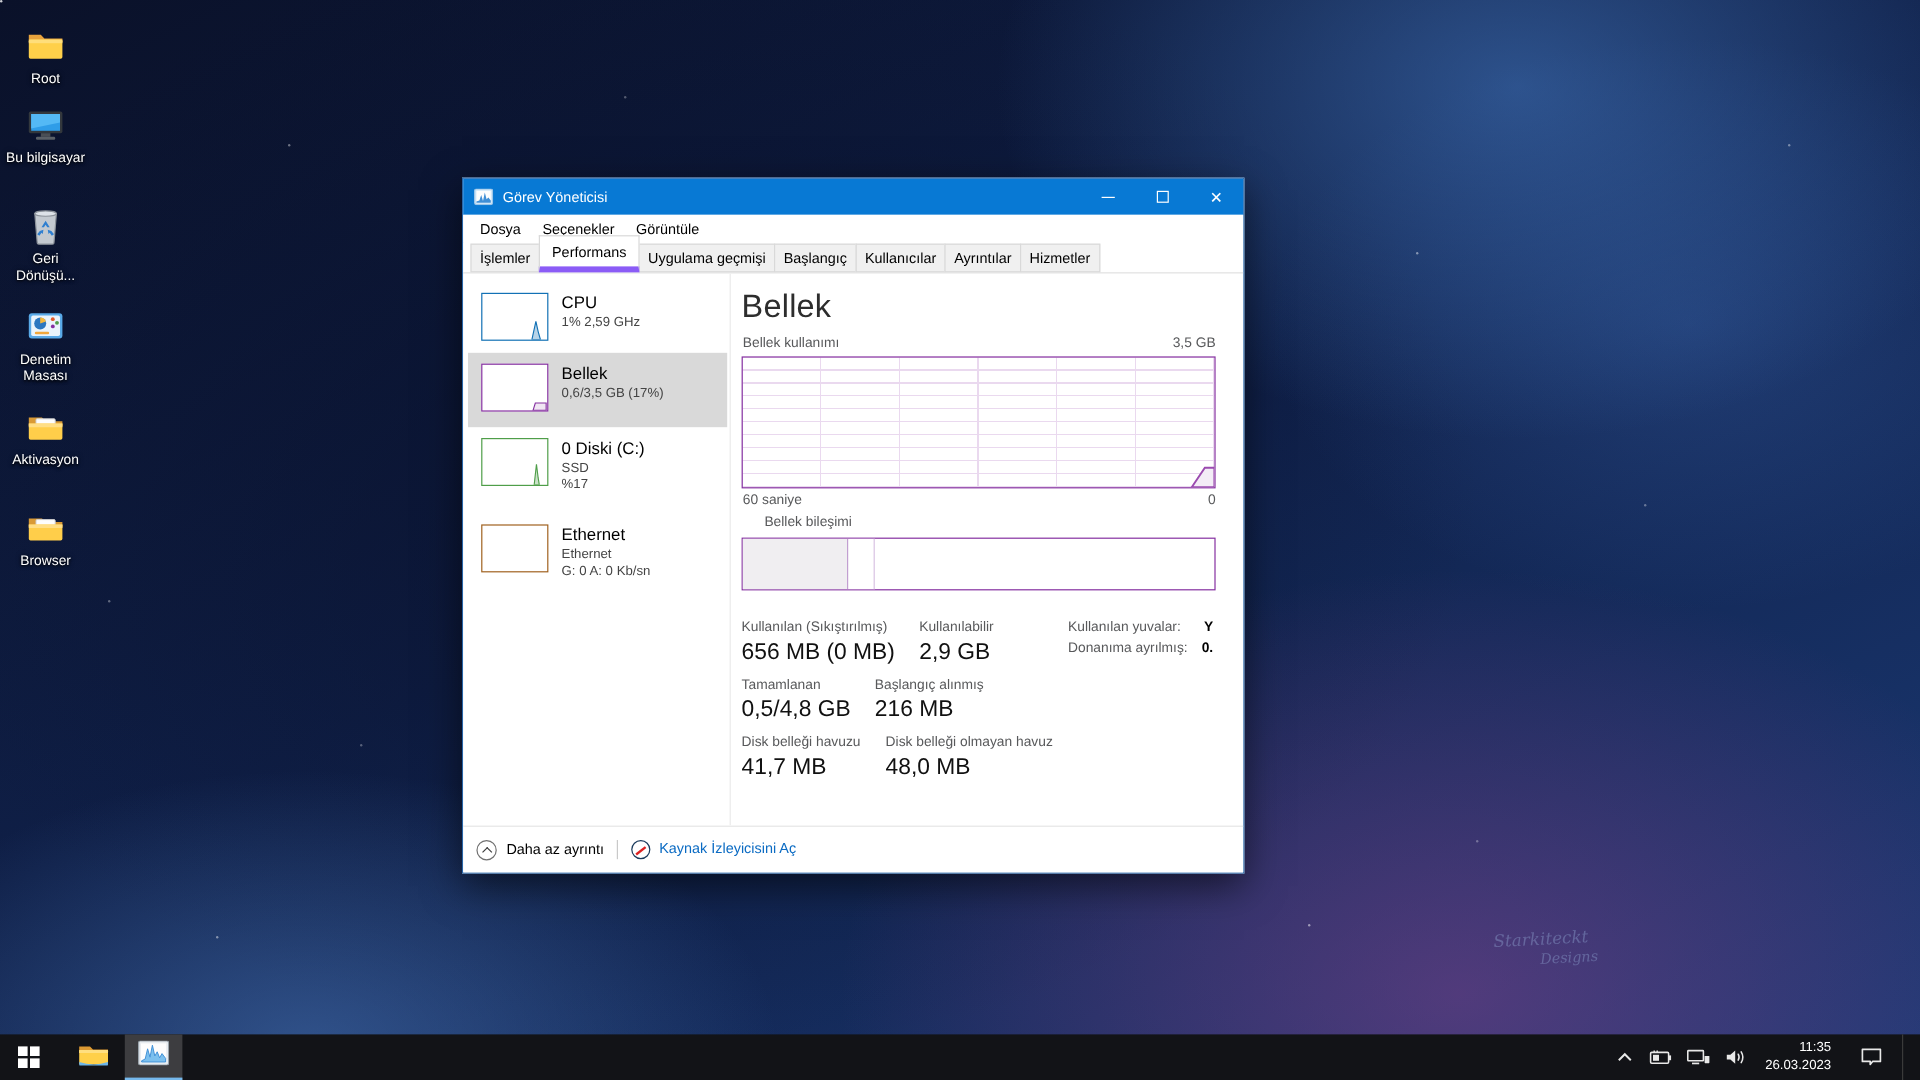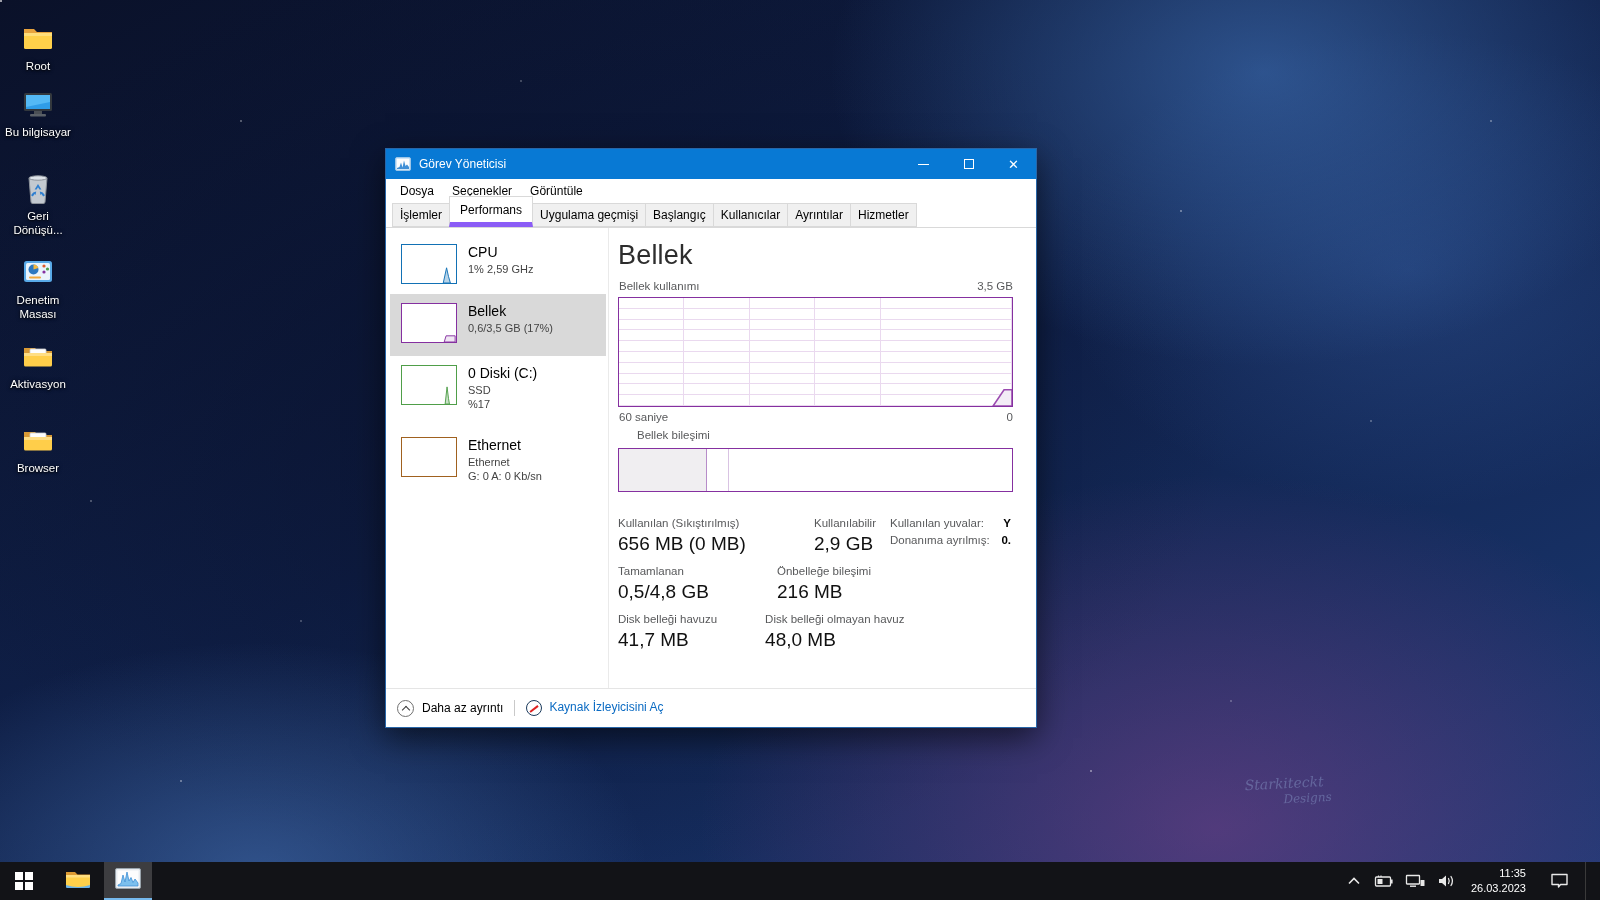--- a/index.html
+++ b/index.html
@@ -85,21 +85,21 @@
       repeating-linear-gradient(to bottom, transparent 0 9.8px, #ead9ef 9.8px 10.8px); }
   .usage-chart svg { position:absolute; inset:0; width:100%; height:100%; }
   .cap2 { top:183px;gap:36px; }
   .comp-label { position:absolute; left:1px; top:201px; font-size:11.5px; color:#58595b;margin-left:18px; }
   .comp-bar { position:absolute; left:0; top:220px; width:395px; height:44px;
     border:1.5px solid #8530a0; background:#fff; display:flex; }
   .seg-inuse { width:22.5%; background:#f0eef1; border-right:1px solid #b78cc9; }
   .seg-mod { width:5.5%; background:#fff; border-right:1px solid #d9c3e3; }
 
   .stats { position:absolute; left:0; top:288px; width:270px; }
-  .stat-row { display:flex; margin-bottom:9px;gap:48px; }
+  .stat-row { display:flex; margin-bottom:9px; }
   .stat-cell .s-lbl { font-size:11.5px; color:#58595b; line-height:1.3; white-space:nowrap; }
   .stat-cell .s-val { font-size:19px; font-weight:300; color:#111; margin-top:2px; white-space:nowrap; }
   .r1 .stat-cell:first-child { width:148px; }
   .r2 .stat-cell:first-child { width:111px; }
   .r3 .stat-cell:first-child { width:120px; }
 
   .side-stats { position:absolute; left:272px; top:289px; width:121px; overflow:hidden; }
   .side-row { display:flex; justify-content:space-between; margin-bottom:5px; }
   .side-row .ss-lbl { font-size:11.5px; color:#58595b; white-space:nowrap; }
   .side-row .ss-val { font-size:11.5px; color:#000; font-weight:bold; white-space:nowrap; }
@@ -339,21 +339,21 @@
               <div class="s-lbl">Kullanılabilir</div>
               <div class="s-val">2,9 GB</div>
             </div>
           </div>
           <div class="stat-row r2">
             <div class="stat-cell">
               <div class="s-lbl">Tamamlanan</div>
               <div class="s-val">0,5/4,8 GB</div>
             </div>
             <div class="stat-cell">
-              <div class="s-lbl">Önbelleğe bileşimi</div>
+              <div class="s-lbl">Başlangıç alınmış</div>
               <div class="s-val">216 MB</div>
             </div>
           </div>
           <div class="stat-row r3">
             <div class="stat-cell">
               <div class="s-lbl">Disk belleği havuzu</div>
               <div class="s-val">41,7 MB</div>
             </div>
             <div class="stat-cell">
               <div class="s-lbl">Disk belleği olmayan havuz</div>

